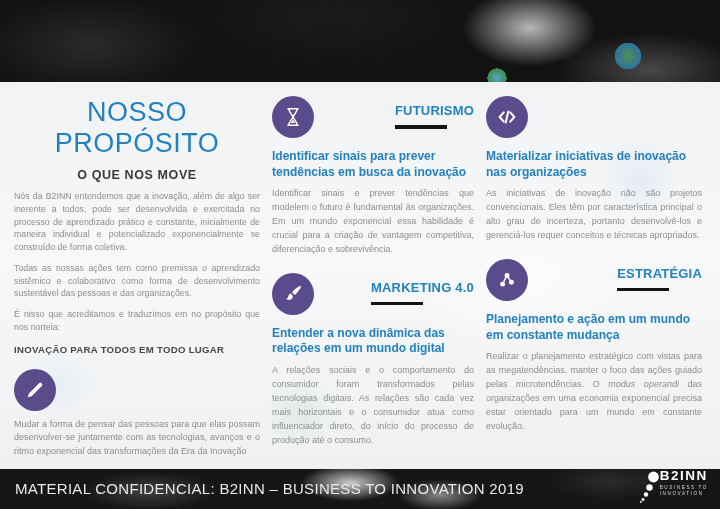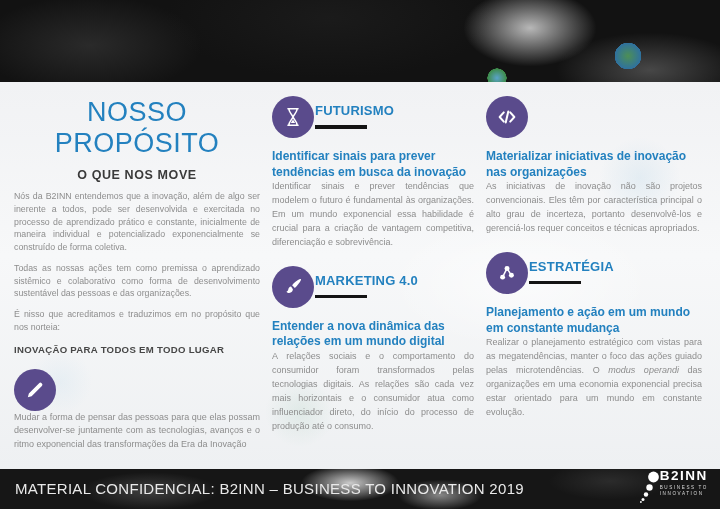--- a/index.html
+++ b/index.html
@@ -50,32 +50,32 @@
   .main-title { color:#2381bf; font-size:27px; font-weight:400; letter-spacing:0.5px; text-align:center; margin-top:5px; }
   .sub-title  { color:#3a3a3a; font-size:12.5px; font-weight:bold; letter-spacing:0.6px; text-align:center; margin-top:9px; }
   .intro-p    { color:#8d8d8d; font-size:8.8px; line-height:1.45; text-align:justify; margin-top:8px; }
   .motto      { color:#474747; font-size:9.6px; font-weight:bold; letter-spacing:0.3px; text-align:left; margin-top:10px; }
 
   
   .section { margin-top:14px; }
   .col-mid .section:first-child, .col-right .section:first-child { margin-top:4px; }
   .col-mid .section + .section, .col-right .section + .section { margin-top:16px; }
 
-  .section-header { display:flex; align-items:flex-start; gap:1px; }
+  .section-header { display:flex; align-items:flex-start; gap:1px;justify-content:space-between; }
   .icon-circle {
     width:42px; height:42px; border-radius:50%; background:#5a4b8c;
     display:flex; align-items:center; justify-content:center; flex-shrink:0;
   }
   .icon-circle svg { width:22px; height:22px; display:block; }
   .title-wrap { padding-top:7px; min-width:0; }
   .section-title { color:#2381bf; font-size:13px; font-weight:bold; letter-spacing:0.2px; white-space:nowrap; }
   .divider { width:52px; height:3.5px; background:#141414; margin-top:7px; }
 
   .section-heading { color:#2381bf; font-size:12px; font-weight:bold; line-height:1.3; margin-top:11px; }
-  .section-body { color:#8d8d8d; font-size:9px; line-height:1.55; text-align:justify; margin-top:0; }
+  .section-body { color:#8d8d8d; font-size:9px; line-height:1.55; text-align:justify; margin-top:7px; }
   .section-body em { font-style:italic; }
 
   
   .footer-text {
     position:absolute; left:15px; bottom:12px;
     color:#e9e9e9; font-size:15px; letter-spacing:0.3px;
   }
   .logo { position:absolute; right:12px; bottom:6px; display:flex; align-items:flex-start; }
   .logo svg { display:block; margin-top:2px; }
   .logo-name { color:#ffffff; font-size:13.5px; font-weight:bold; letter-spacing:1.5px; line-height:1; }

